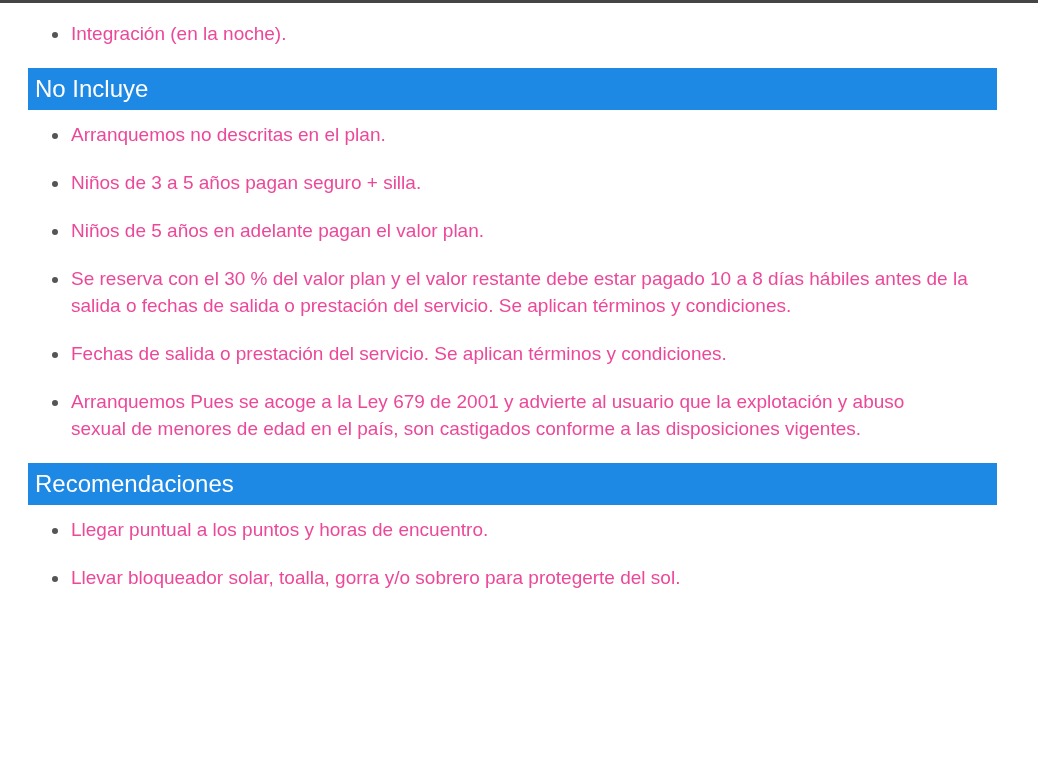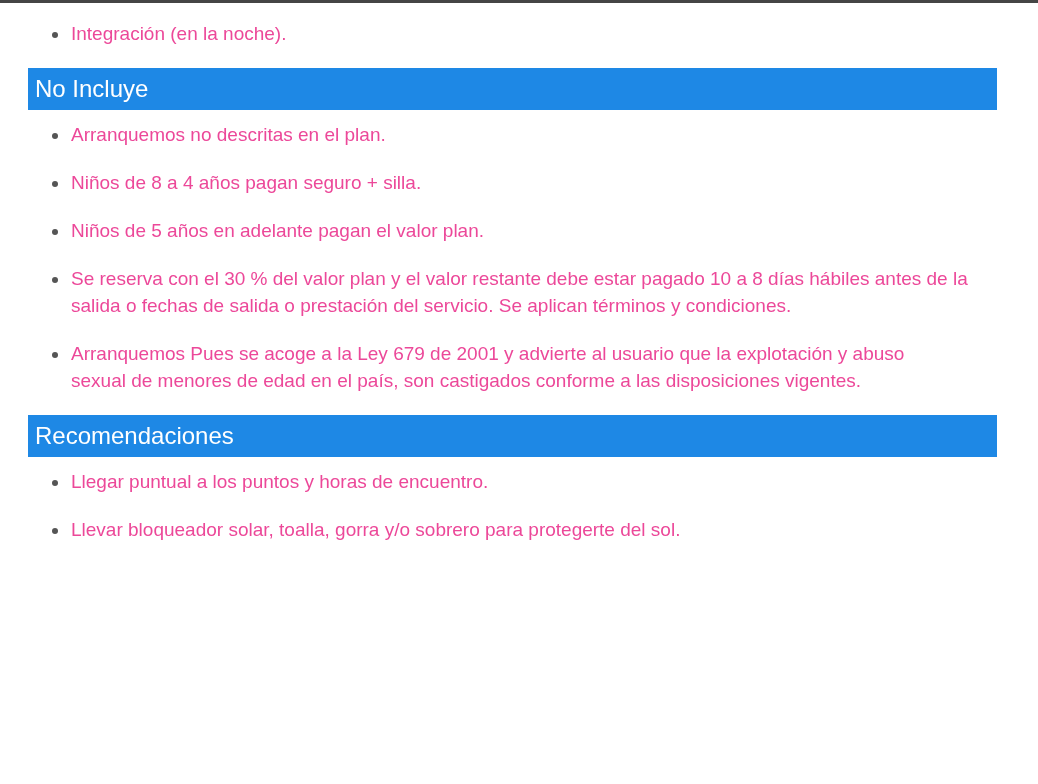--- a/index.html
+++ b/index.html
@@ -73,23 +73,24 @@
   <ul class="items" style="margin-top:20px;">
     <li>Integración (en la noche).</li>
   </ul>
 
   <h2 class="section-header" style="margin-top:0px;">No Incluye</h2>
   <ul class="items">
     <li>Arranquemos no descritas en el plan.</li>
   </ul>
 
   <ul class="items">
-    <li>Niños de 8 a 4 años pagan seguro + silla.</li>
+    <li>Niños de 3 a 5 años pagan seguro + silla.</li>
     <li>Niños de 5 años en adelante pagan el valor plan.</li>
     <li>Se reserva con el 30 % del valor plan y el valor restante debe estar pagado 10 a 8 días hábiles antes de la salida o fechas de salida o prestación del servicio. Se aplican términos y condiciones.</li>
+    <li>Fechas de salida o prestación del servicio. Se aplican términos y condiciones.</li>
     <li style="padding-right:60px;">Arranquemos Pues se acoge a la Ley 679 de 2001 y advierte al usuario que la explotación y abuso sexual de menores de edad en el país, son castigados conforme a las disposiciones vigentes.</li>
   </ul>
 
   <h2 class="section-header">Recomendaciones</h2>
   <ul class="items">
     <li>Llegar puntual a los puntos y horas de encuentro.</li>
     <li>Llevar bloqueador solar, toalla, gorra y/o sobrero para protegerte del sol.</li>
   </ul>
 
 </div>

